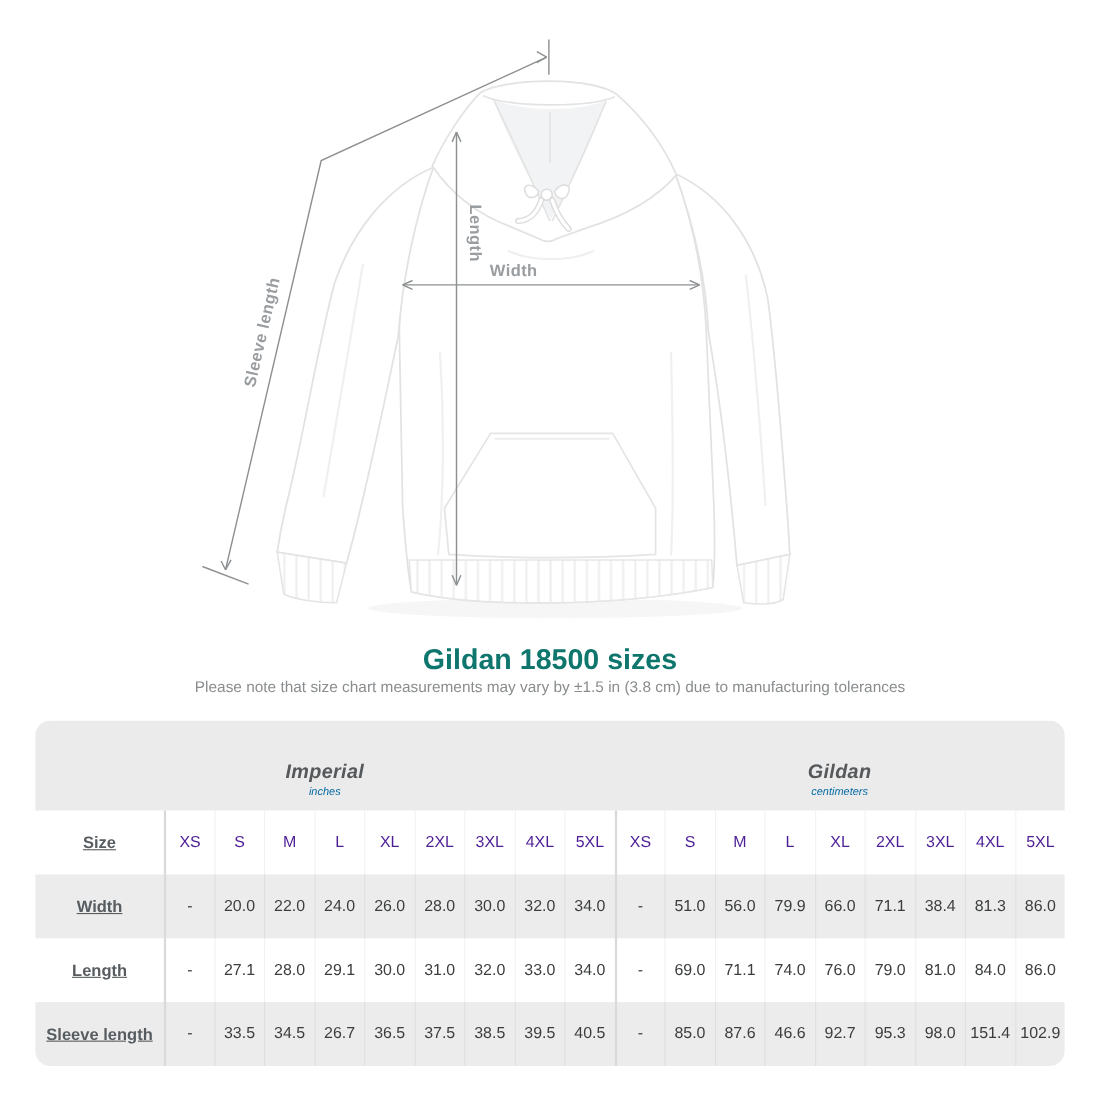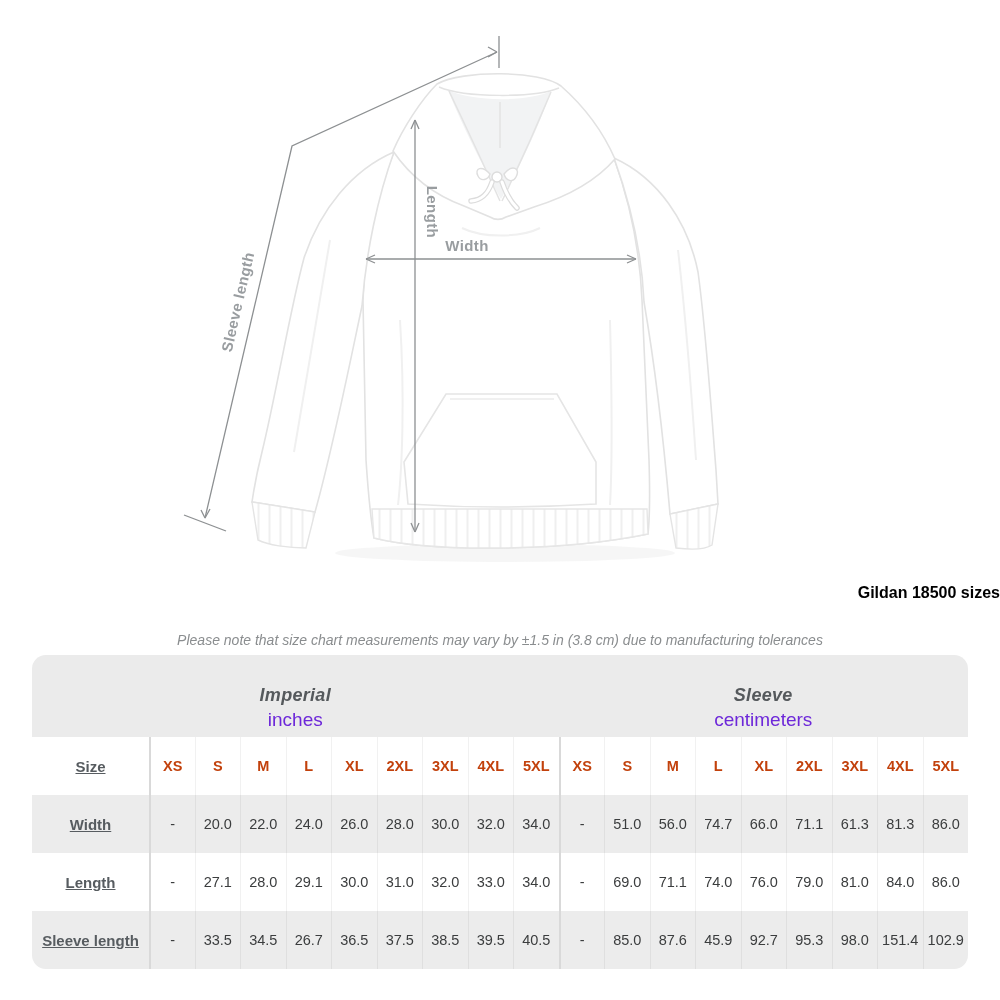--- a/index.html
+++ b/index.html
@@ -4,40 +4,40 @@
 <style>
   html,body{margin:0;padding:0;background:#fff;}
   body{width:1000px;height:1000px;position:relative;overflow:hidden;
        font-family:"Liberation Sans","DejaVu Sans",sans-serif;}
   .stage{position:absolute;inset:0;background:#fff;}
 
   
   .diagram-svg{position:absolute;left:0;top:0;}
 
   
-  .page-title{position:absolute;left:0;top:584px;width:100%;text-align:right;
-    font-size:16px;font-weight:bold;color:#000000;}
+  .page-title{position:absolute;left:0;top:584px;width:100%;text-align:center;
+    font-size:26px;font-weight:bold;color:#0f766e;}
   .page-subtitle{position:absolute;left:0;top:616px;width:100%;text-align:center;
-    font-size:14px;font-style:italic;color:#8a8d8f;margin-top:16px;}
+    font-size:14px;color:#8a8d8f;}
 
   
   .size-table{position:absolute;left:32px;top:655px;width:936px;
     border-radius:14px;overflow:hidden;background:#fff;}
   .band{display:grid;grid-template-columns:526.5px auto;height:82px;background:#ebebeb;}
   .band-cell{display:flex;flex-direction:column;align-items:center;justify-content:center;gap:3px;}
   .band-name{font-style:italic;font-weight:bold;font-size:18px;color:#55595c;letter-spacing:.3px;margin-top:24px;}
-  .band-unit{font-size:19px;color:#6d28d9;}
+  .band-unit{font-style:italic;font-size:10px;color:#0369a1;}
 
   .grid-row{display:grid;grid-template-columns:117px repeat(18,1fr);height:58px;}
   .header-row{background:#fff;}
   .stripe{background:#ececec;}
   .c{height:100%;display:flex;align-items:center;justify-content:center;
      border-left:1px solid rgba(0,0,0,0.055);white-space:nowrap;}
   .c.lab{border-left:none;font-weight:bold;color:#575c60;font-size:15px;text-decoration:underline;}
-  .c.hd{font-weight:bold;color:#c2410c;font-size:14.5px;}
+  .c.hd{font-weight:normal;color:#4c1d95;font-size:14.5px;}
   .c.val{color:#3b3d3e;font-size:14.5px;}
   .c.sp{border-left:2px solid #d9d9d9;}
 
   .mline{stroke:#8d9092;stroke-width:1.3;fill:none;}
   .mtext{fill:#999da0;font-size:15px;font-weight:bold;letter-spacing:.4px;}
   .seam{fill:none;stroke:#e3e3e3;stroke-width:1.5;}
   .fold{fill:none;stroke:#f0f0f0;stroke-width:2;}
 </style>
 </head>
 <body>
@@ -122,21 +122,21 @@
   <div class="page-title">Gildan 18500 sizes</div>
   <div class="page-subtitle">Please note that size chart measurements may vary by ±1.5 in (3.8 cm) due to manufacturing tolerances</div>
 
   <div class="size-table">
     <div class="band">
       <div class="band-cell">
         <div class="band-name">Imperial</div>
         <div class="band-unit">inches</div>
       </div>
       <div class="band-cell">
-        <div class="band-name">Sleeve</div>
+        <div class="band-name">Gildan</div>
         <div class="band-unit">centimeters</div>
       </div>
     </div>
     <div class="grid-row header-row">
         <div class="c lab">Size</div>
         <div class="c hd sp">XS</div>
         <div class="c hd">S</div>
         <div class="c hd">M</div>
         <div class="c hd">L</div>
         <div class="c hd">XL</div>
@@ -162,24 +162,24 @@
           <div class="c val">22.0</div>
           <div class="c val">24.0</div>
           <div class="c val">26.0</div>
           <div class="c val">28.0</div>
           <div class="c val">30.0</div>
           <div class="c val">32.0</div>
           <div class="c val">34.0</div>
           <div class="c val sp">-</div>
           <div class="c val">51.0</div>
           <div class="c val">56.0</div>
-          <div class="c val">74.7</div>
+          <div class="c val">79.9</div>
           <div class="c val">66.0</div>
           <div class="c val">71.1</div>
-          <div class="c val">61.3</div>
+          <div class="c val">38.4</div>
           <div class="c val">81.3</div>
           <div class="c val">86.0</div>
         </div>
         <div class="grid-row">
           <div class="c lab">Length</div>
           <div class="c val sp">-</div>
           <div class="c val">27.1</div>
           <div class="c val">28.0</div>
           <div class="c val">29.1</div>
           <div class="c val">30.0</div>
@@ -204,21 +204,21 @@
           <div class="c val">34.5</div>
           <div class="c val">26.7</div>
           <div class="c val">36.5</div>
           <div class="c val">37.5</div>
           <div class="c val">38.5</div>
           <div class="c val">39.5</div>
           <div class="c val">40.5</div>
           <div class="c val sp">-</div>
           <div class="c val">85.0</div>
           <div class="c val">87.6</div>
-          <div class="c val">45.9</div>
+          <div class="c val">46.6</div>
           <div class="c val">92.7</div>
           <div class="c val">95.3</div>
           <div class="c val">98.0</div>
           <div class="c val">151.4</div>
           <div class="c val">102.9</div>
         </div>
       </div>
   </div>
 
 </div>

